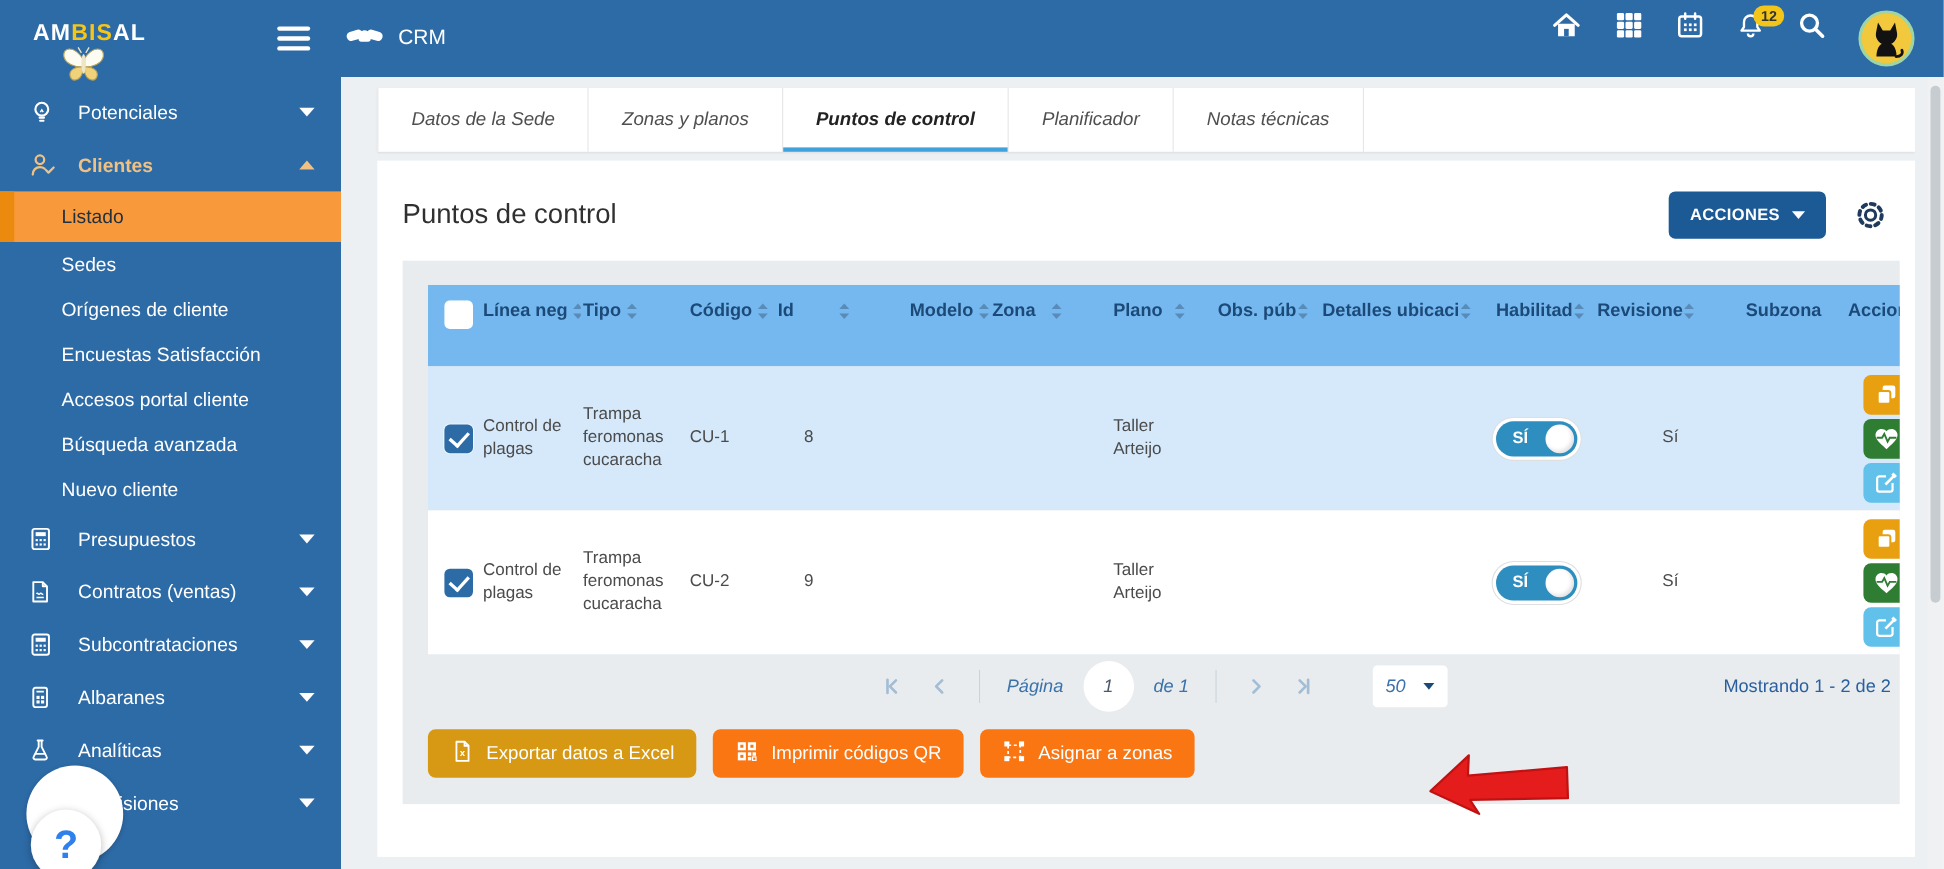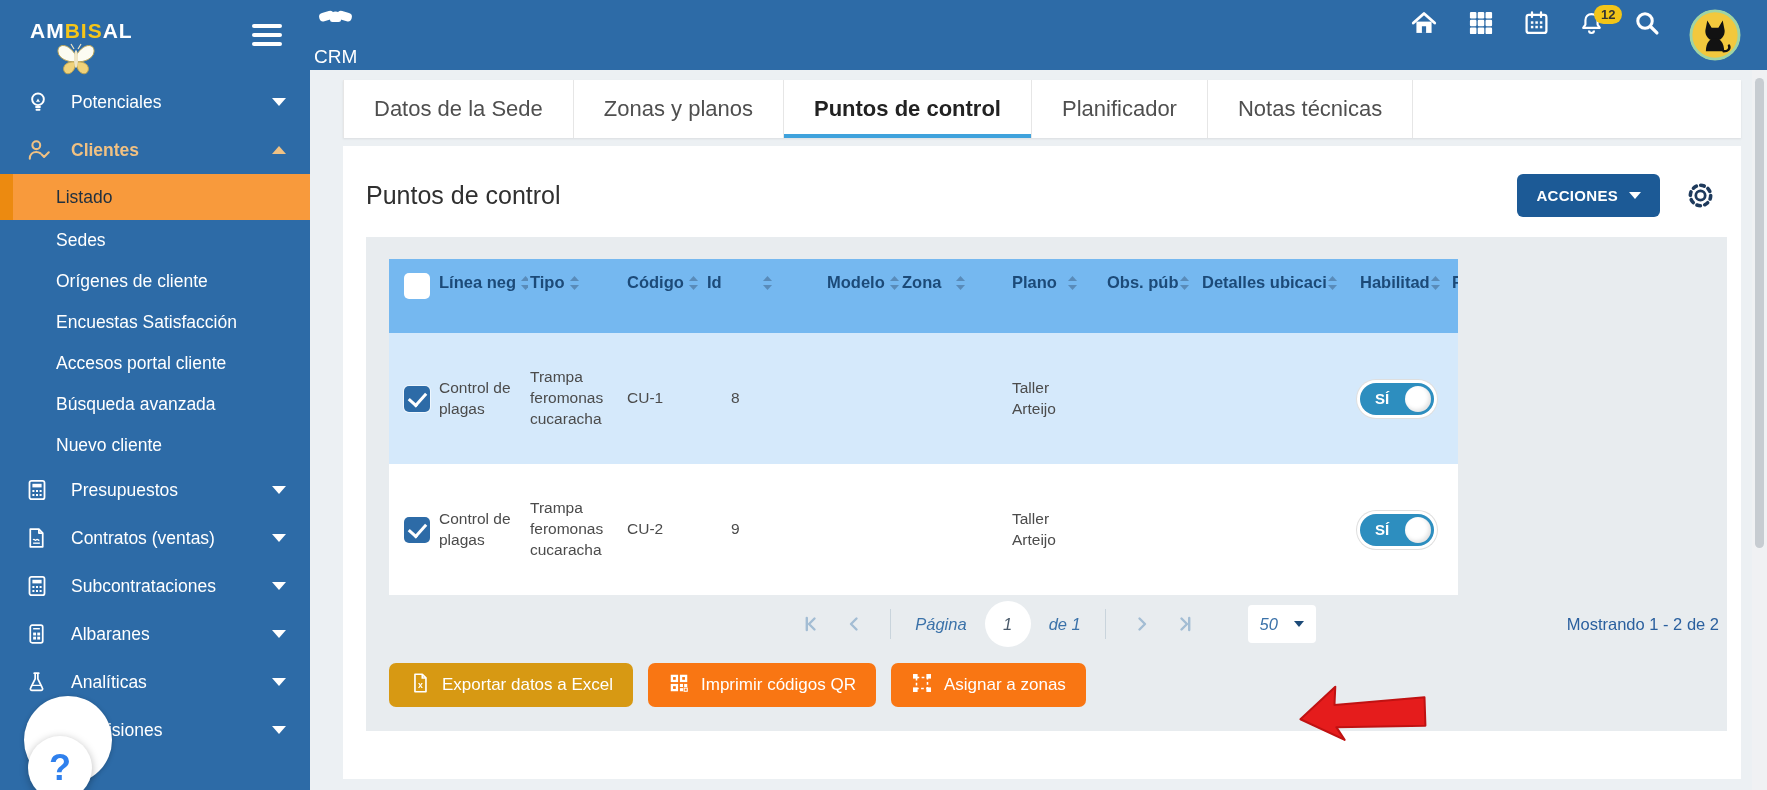--- a/index.html
+++ b/index.html
@@ -8,21 +8,21 @@
 
   
   .topbar{position:absolute;left:0;top:0;width:1767px;height:70px;background:#2d6ba7;
     display:flex;align-items:center;z-index:30;}
   .logo{width:240px;padding-left:30px;display:flex;flex-direction:column;align-items:flex-start;}
   .logo-text{font-size:21px;font-weight:bold;color:#fff;letter-spacing:1px;line-height:20px;margin-top:32px;}
   .logo-text .mid{color:#f5c518;}
   .logo-butterfly{margin-left:24px;margin-top:-1px;}
   .hamburger{display:flex;flex-direction:column;gap:5px;cursor:pointer;margin-left:12px;}
   .hamburger span{display:block;width:30px;height:4px;background:#fff;border-radius:2px;}
-  .crm-group{display:flex;align-items:center;gap:12px;margin-left:32px;color:#fff;font-size:19px;flex-direction:column;}
+  .crm-group{display:flex;align-items:center;gap:12px;margin-left:32px;color:#fff;font-size:19px;}
   .top-icons{margin-left:auto;display:flex;align-items:flex-start;gap:28px;padding-right:26px;}
   .top-icon{position:relative;display:flex;align-items:center;cursor:pointer;}
   .badge{position:absolute;left:16px;top:-4px;background:#f2c518;color:#333;font-size:13px;
     font-weight:bold;border-radius:10px;padding:2px 7px;}
   .avatar{width:52px;height:52px;border-radius:50%;overflow:hidden;cursor:pointer;}
 
   
   .sidebar{position:absolute;left:0;top:70px;width:310px;bottom:0;background:#2d6ba7;
     padding-top:8px;z-index:20;}
   .nav-item{height:48px;display:flex;align-items:center;padding:0 24px 0 25px;color:#fff;
@@ -39,38 +39,38 @@
   .fab-halo{position:absolute;left:24px;bottom:6px;width:88px;height:88px;border-radius:50%;
     background:#fff;box-shadow:0 1px 5px rgba(0,0,0,.22);}
   .help-fab{position:absolute;left:28px;bottom:-10px;width:64px;height:64px;border-radius:50%;
     background:#fff;color:#2f80ed;font-size:36px;font-weight:bold;display:flex;align-items:center;
     justify-content:center;box-shadow:0 2px 8px rgba(0,0,0,.28);cursor:pointer;}
 
   
   .main{position:absolute;left:310px;top:70px;right:0;bottom:0;background:#ecf0f3;}
   .tabs-strip{margin:10px 26px 0 33px;background:#fff;height:58px;display:flex;
     box-shadow:0 1px 2px rgba(0,0,0,.08);}
-  .tab{padding:0 30px;display:flex;align-items:center;font-size:22px;color:#4f4f4f;
-    border-right:1px solid #e6e6e6;position:relative;cursor:pointer;white-space:nowrap;}
+  .tab{padding:0 30px;display:flex;align-items:center;font-size:17px;color:#4f4f4f;
+    border-right:1px solid #e6e6e6;position:relative;cursor:pointer;white-space:nowrap;font-style:italic;}
   .tab:first-child{border-left:1px solid #e6e6e6;}
   .tab.active{color:#222;font-weight:bold;}
   .tab.active::after{content:"";position:absolute;left:0;right:0;bottom:0;height:4px;background:#3fa2dc;}
 
   .card{margin:8px 26px 0 33px;background:#fff;height:633px;position:relative;}
   .title-row{display:flex;align-items:center;padding:28px 24px 20px 23px;}
   .page-title{font-size:25px;color:#303030;font-weight:500;}
   .actions-btn{margin-left:auto;background:#1c5a96;color:#fff;font-size:15px;font-weight:bold;
     height:43px;padding:0 19px;border-radius:6px;display:flex;align-items:center;gap:11px;
     cursor:pointer;letter-spacing:.3px;}
   .caret-down{width:0;height:0;border-left:6px solid transparent;border-right:6px solid transparent;
     border-top:7px solid #fff;}
   .gear-btn{margin-left:24px;cursor:pointer;display:flex;}
 
   .panel{margin:0 14px 0 23px;background:#e8ecef;padding:22px 0 24px 23px;}
-  .tbl-clip{width:1069px;overflow:hidden;}
+  .tbl-clip{width:1338px;overflow:hidden;}
   .trow{display:grid;grid-template-columns:48px 91px 97px 80px 120px 75px 110px 95px 95px 158px 92px 135px 93px 95px;
     width:1384px;align-items:center;}
   .thead{background:#75b8f0;height:74px;align-items:start;padding-top:14px;}
   .th{display:flex;align-items:center;color:#1c4a78;font-weight:bold;font-size:16.5px;
     overflow:hidden;white-space:nowrap;padding-left:2px;cursor:pointer;}
   .sort{margin-left:4px;flex:none;display:flex;}
   .tbody-row{min-height:131px;font-size:15.5px;color:#4b4b4b;background:#fff;}
   .tbody-row.selected{background:#d5e9fb;}
   .cell{display:flex;align-items:center;padding-left:2px;line-height:1.35;}
   .cell .wrap{width:76px;overflow-wrap:break-word;}

